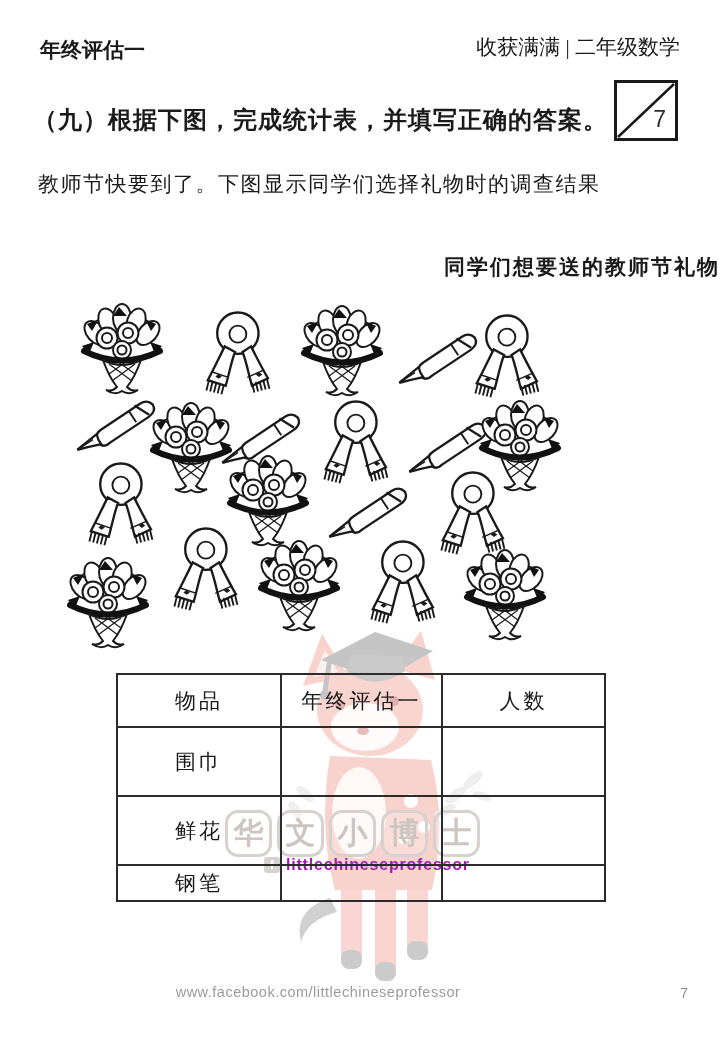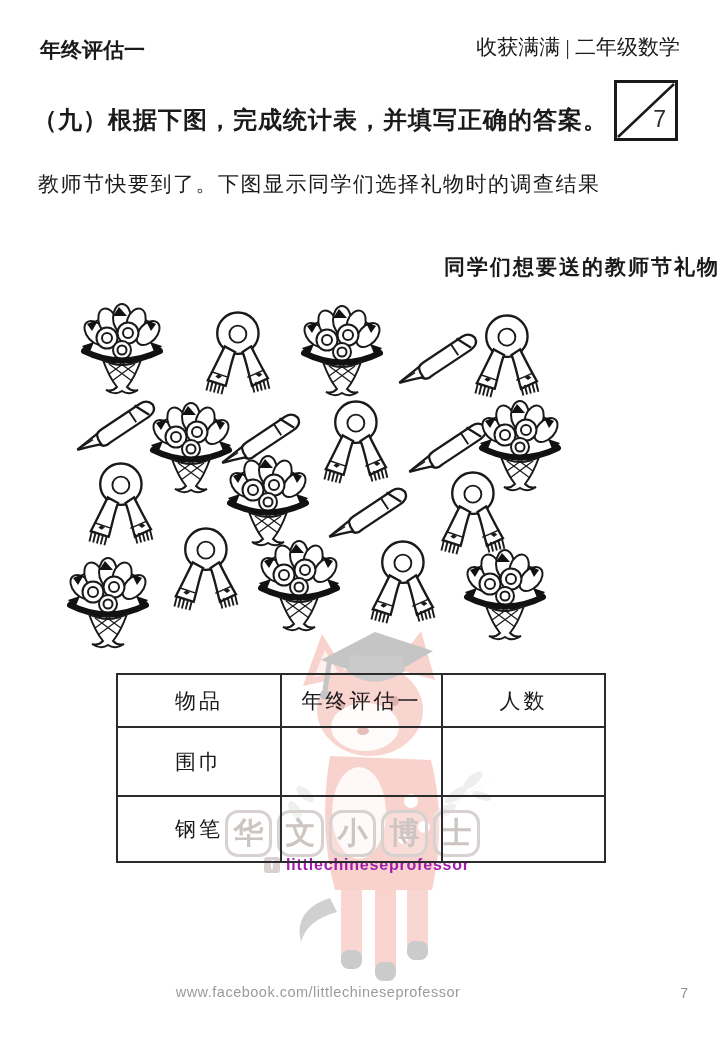--- a/index.html
+++ b/index.html
@@ -36,21 +36,21 @@
 
   
   table.tally { position:absolute; left:116px; top:673px; border-collapse:collapse; background:transparent; }
   table.tally th, table.tally td {
     border:2px solid #2b2b2b; text-align:center; vertical-align:middle;
     font-size:21px; font-weight:normal; letter-spacing:3px;margin-top:45px;
   }
   table.tally col.c1 { width:164px; } table.tally col.c2 { width:161px; } table.tally col.c3 { width:163px; }
   table.tally tr.hrow  { height:53px; }
   table.tally tr.r     { height:69px; }
-  table.tally tr.rlast { height:66px; }
+  table.tally tr.rlast { height:36px; }
 
   
   .conclusion { position:absolute; left:38px; top:931px; font-size:22px; letter-spacing:1.5px; white-space:nowrap; }
   .blank { display:inline-block; width:192px; height:22px; border-bottom:2.5px solid #111; margin:0 12px 0 22px; vertical-align:baseline; }
 
   
   .footer-url { position:absolute; left:0; top:984px; width:636px; text-align:center;
     font-family:"Liberation Sans","DejaVu Sans",sans-serif; font-size:14.5px; color:#9b9b9b; letter-spacing:0.5px; }
   .page-num { position:absolute; right:32px; top:985px; font-family:"Liberation Sans","DejaVu Sans",sans-serif; font-size:14px; color:#8f8f8f; }
 
@@ -676,20 +676,25 @@
           <tr class="hrow">
         <th>物品</th>
         <th>年终评估一</th>
         <th>人数</th>
       </tr>
       <tr class="r">
         <td>围巾</td>
         <td></td>
         <td></td>
       </tr>
+      <tr class="r">
+        <td>鲜花</td>
+        <td></td>
+        <td></td>
+      </tr>
       <tr class="rlast">
         <td>钢笔</td>
         <td></td>
         <td></td>
       </tr>
     </tbody>
       </table>
 
 
     <div class="footer-url">www.facebook.com/littlechineseprofessor</div>

